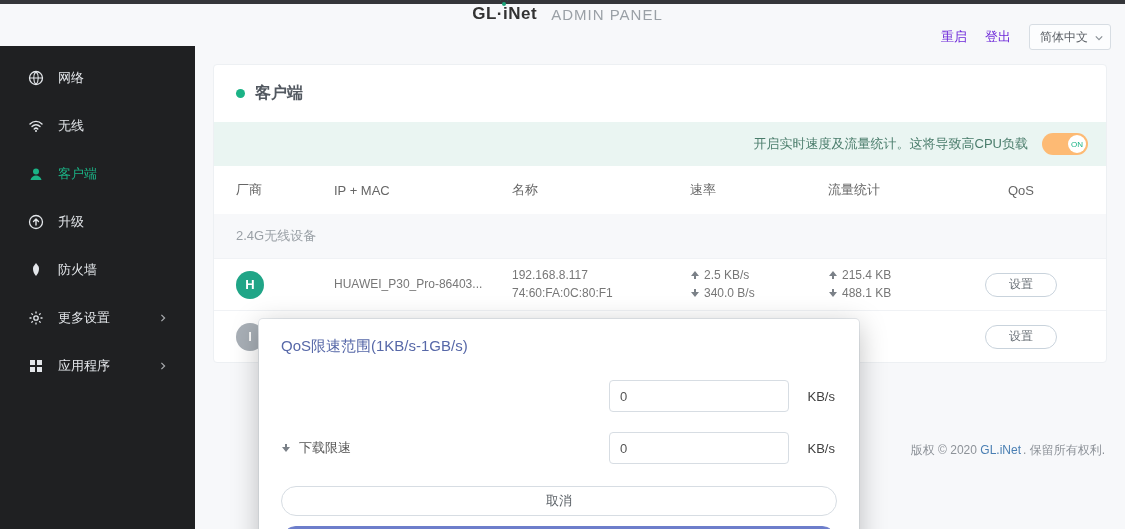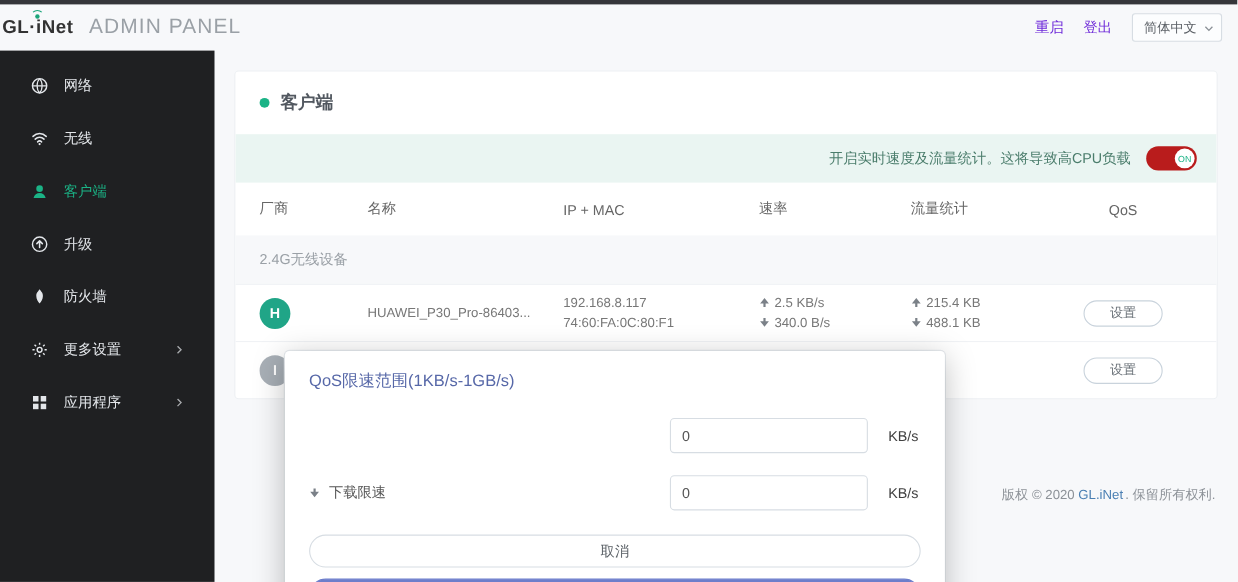--- a/index.html
+++ b/index.html
@@ -16,36 +16,37 @@
 
   
   .topbar {
     position: absolute;
     top: 0; left: 0; right: 0;
     height: 46px;
     background: #f7f8fa;
     border-top: 4px solid #35363a;
     display: flex;
     align-items: center;
-    padding: 0 14px 0 2px;
+    padding: 0 14px 0 24px;
+    flex-direction: column;
   }
   .brand { display: flex; align-items: center; gap: 10px; }
   .brand-logo { font-weight: 600; font-size: 17px; color: #333; letter-spacing: .5px; position: relative; }
   .brand-logo .dot {
     width: 4px; height: 4px; background: #1aa57a; border-radius: 50%;
     position: absolute; top: -2px; left: 30px;
   }
   .brand-logo .wifi-arc {
     width: 12px; height: 12px;
     position: absolute; top: -6px; left: 26px;
     border: 1.5px solid #1aa57a; border-bottom-color: transparent;
     border-left-color: transparent; border-right-color: transparent;
     border-radius: 50%;
   }
-  .brand-sub { color: #9aa0a6; font-size: 19px; letter-spacing: 1px; margin-left: 4px;}
+  .brand-sub { color: #9aa0a6; font-size: 15px; letter-spacing: 1px; margin-left: 4px;}
   .topbar-right { margin-left: auto; display: flex; align-items: center; gap: 18px; }
   .topbar-link { color: #6d28d9; cursor: pointer; }
   .lang-select {
     border: 1px solid #d7dde3; background: #fcfdfe; border-radius: 3px;
     height: 26px; padding: 0 22px 0 10px; color: #5b6066; position: relative;
     display: flex; align-items: center;
     font-size: 12px;
   }
   .lang-select .chev { position: absolute; right: 7px; top: 9px; }
 
@@ -82,21 +83,21 @@
   .status-dot { width: 9px; height: 9px; border-radius: 50%; background: #1bb386; display: inline-block; }
   .traffic-strip {
     background: #eaf5f2; display: flex; align-items: center; justify-content: flex-end;
     height: 44px; padding: 0 18px 0 22px; gap: 14px;
     color: #4b7d6c; font-size: 13px;
   }
   .toggle {
     width: 46px; height: 22px; border-radius: 11px; position: relative;
     background: #c9cfd6;
   }
-  .toggle.on { background: #b91c1c; }
+  .toggle.on { background: #fdba74; }
   .toggle .knob {
     position: absolute; top: 2px; right: 2px; width: 18px; height: 18px;
     background: #fff; border-radius: 50%;
     color: #1bb386; font-size: 8px; display: flex; align-items: center; justify-content: center;
   }
   .table {
     width: 100%;
   }
   .thead, .row {
     display: grid;
@@ -279,22 +280,22 @@
     <div class="traffic-strip">
       <span>开启实时速度及流量统计。这将导致高CPU负载</span>
       <div class="toggle on">
         <span class="knob">ON</span>
       </div>
     </div>
 
     <div class="table">
       <div class="thead">
         <div>厂商</div>
+        <div>IP + MAC</div>
         <div>名称</div>
-        <div>IP + MAC</div>
         <div>速率</div>
         <div>流量统计</div>
         <div style="text-align:center">QoS</div>
         <div style="text-align:right">禁用</div>
       </div>
 
       <div class="section-row">
         <span>2.4G无线设备</span>
       </div>
 

